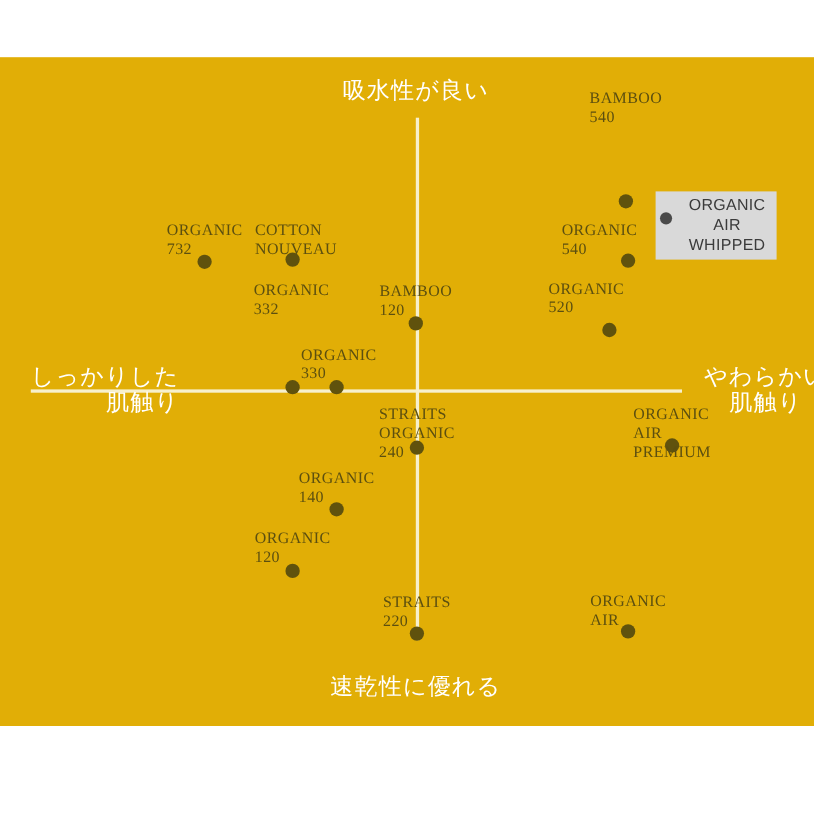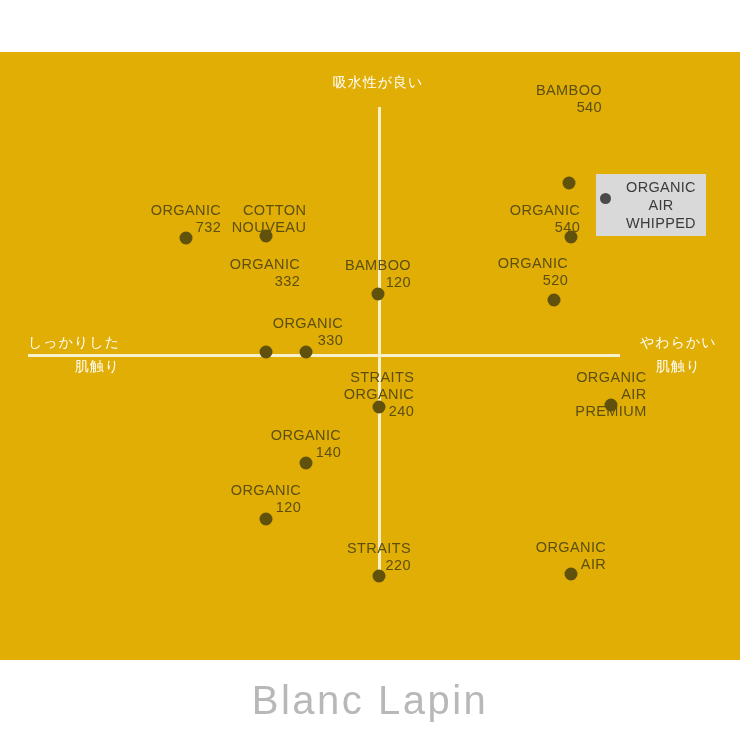--- a/index.html
+++ b/index.html
@@ -52,28 +52,28 @@
     background: #60520d;
     transform: translate(-50%, -50%);
   }
   .pt-label {
     position: absolute;
     transform: translateX(-50%);
     color: #5c4f10;
     font-size: 14.5px;
     line-height: 17px;
     letter-spacing: 0.4px;
-    text-align: right;
+    text-align: left;
     white-space: pre;
-    font-family: Liberation Sans, sans-serif;
+    font-family: Liberation Serif, serif;
   }
   .jp-label {
     position: absolute;
     color: #ffffff;
-    font-size: 14px;
+    font-size: 21px;
     line-height: 24px;
     letter-spacing: 1px;
     white-space: pre;
     font-family: "DejaVu Sans", "Liberation Sans", sans-serif;
   }
   #label-top {
     left: 378px;
     top: 18px;
     transform: translateX(-50%);
     text-align: center;
@@ -145,20 +145,21 @@
 <body>
 
 <div id="page">
 
   <div id="chart-panel">
 
     <div class="axis-line" id="axis-vertical"></div>
     <div class="axis-line" id="axis-horizontal"></div>
 
     <div class="jp-label" id="label-top">吸水性が良い</div>
+    <div class="jp-label" id="label-bottom">速乾性に優れる</div>
     <div class="jp-label" id="label-left">しっかりした
 肌触り</div>
     <div class="jp-label" id="label-right">やわらかい
 肌触り</div>
 
     <div id="points-layer">
         <div class="pt" style="left: 569px; top: 131px; background: rgb(96, 82, 13);"></div>
         <div class="pt-label" style="left: 569px; top: 30px; color: rgb(92, 79, 16);">BAMBOO
 540</div>
         <div class="pt" style="left: 611px; top: 130px; background: rgb(96, 82, 13);"></div>
@@ -209,15 +210,14 @@
 
     <div id="tooltip-box">
       <span id="tooltip-dot"></span>
       <span id="tooltip-text">ORGANIC
 AIR
 WHIPPED</span>
     </div>
 
   </div>
 
-  <div id="footer-brand">Blanc Lapin</div>
 
 </div>
 
 </body></html>

